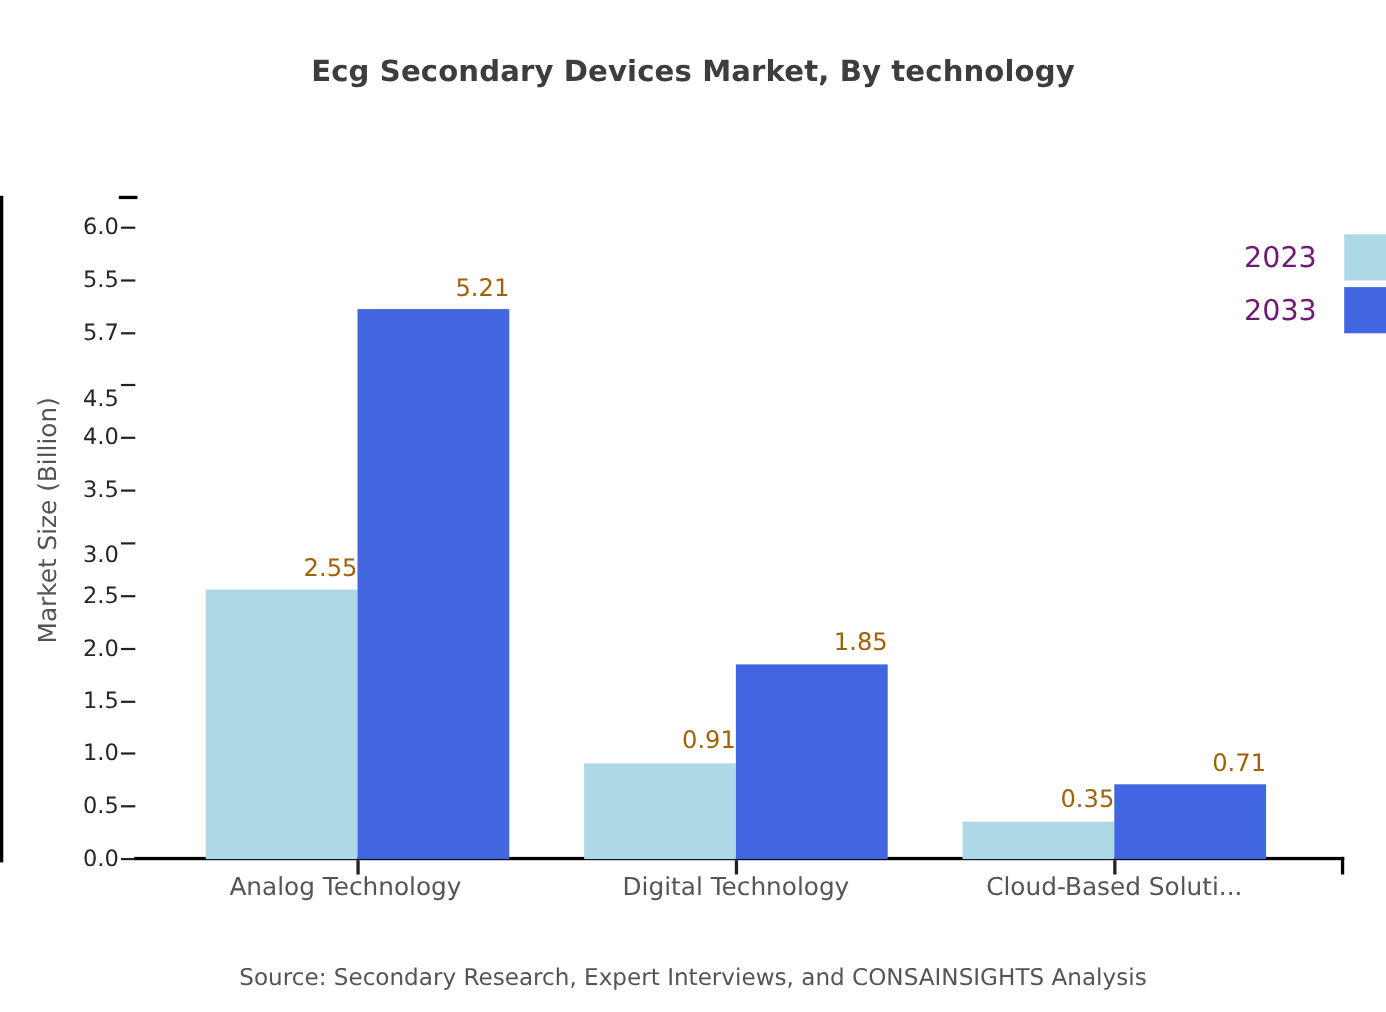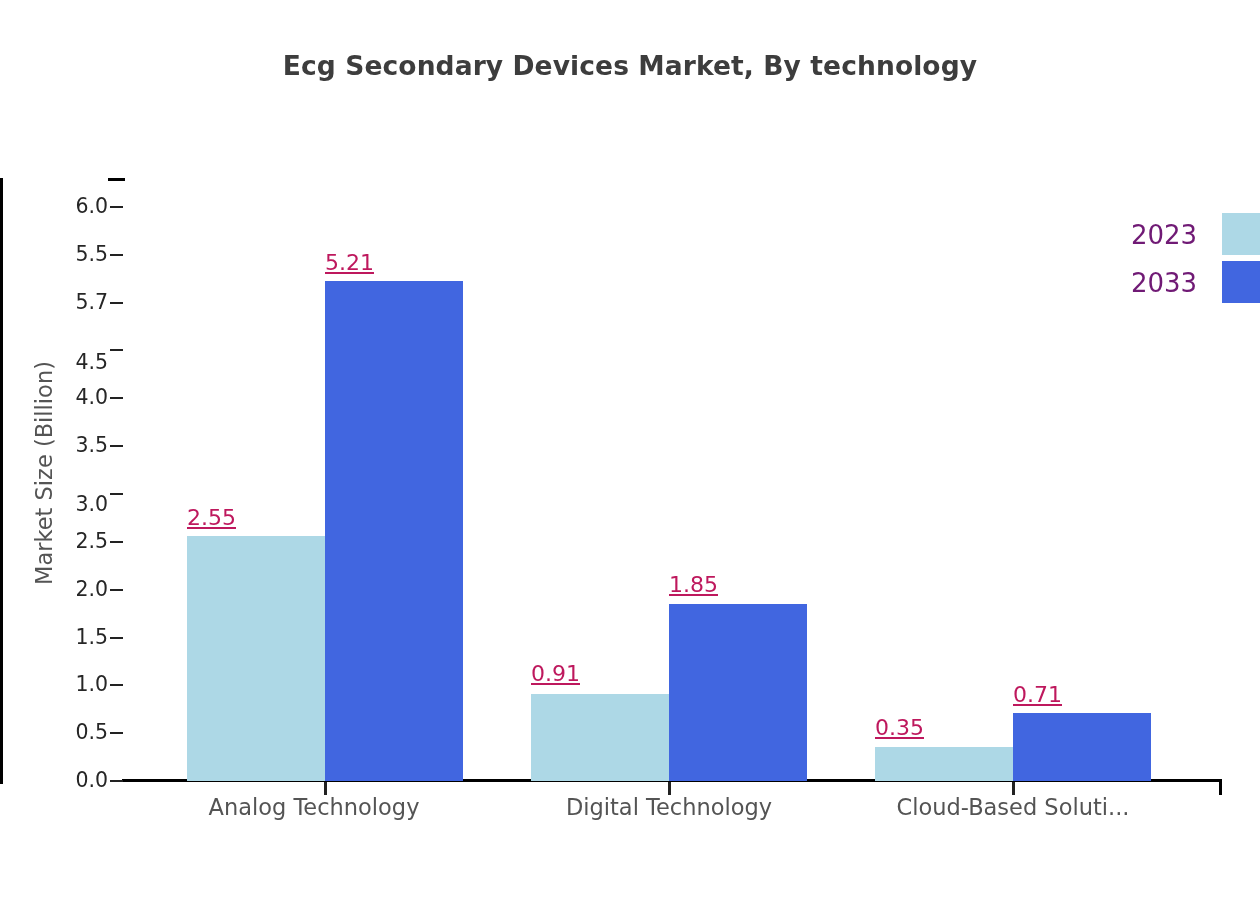--- a/index.html
+++ b/index.html
@@ -82,25 +82,24 @@
     transform-origin:center center;
     white-space:nowrap;
   }
 
   
   .bar{position:absolute;}
   .bar.s2023{background:#add8e6;}
   .bar.s2033{background:#4166e0;}
   .bar-value{
     position:absolute;
-    text-align:left;
-    color:#be185d;
+    text-align:right;
+    color:#a16207;
     font-size:22px;
     white-space:nowrap;
-    text-decoration:underline;
   }
 
   
   .legend{position:absolute;left:1120px;top:213px;width:140px;height:96px;}
   .legend-row{position:absolute;left:0;width:140px;height:42px;}
   .legend-label{
     position:absolute;left:0;top:7px;width:88px;
     text-align:center;
     color:#701a75;
     font-size:26px;
@@ -208,14 +207,15 @@
     <div class="legend-row" style="top:0px">
       <span class="legend-label">2023</span>
       <span class="legend-swatch s2023"></span>
     </div>
     <div class="legend-row" style="top:48px">
       <span class="legend-label">2033</span>
       <span class="legend-swatch s2033"></span>
     </div>
   </div>
 
+  <div class="source">Source: Secondary Research, Expert Interviews, and CONSAINSIGHTS Analysis</div>
 
 </div>
 
 </body></html>

